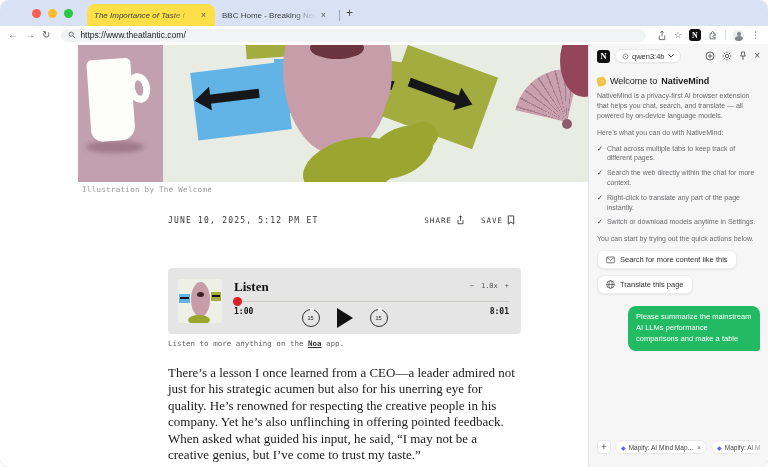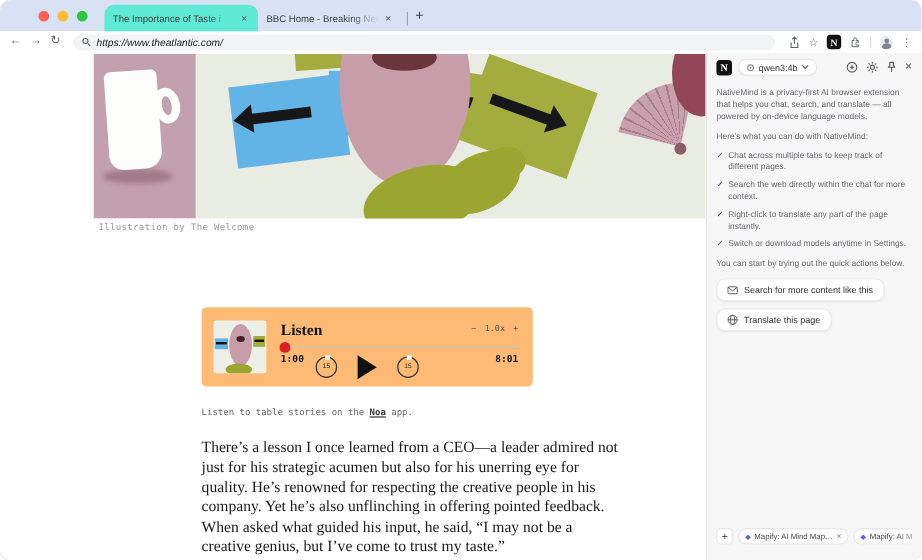--- a/index.html
+++ b/index.html
@@ -5,33 +5,33 @@
   * { margin:0; padding:0; box-sizing:border-box; }
   html,body { width:768px; height:467px; background:#fff; font-family:"Liberation Sans", sans-serif; }
   .window { position:relative; width:768px; height:467px; border-radius:10px; overflow:hidden; background:#fff; box-shadow:0 0 0 1px rgba(0,0,0,.08); }
 
   
   .tabstrip { height:26px; background:#d8e2f4; display:flex; align-items:flex-end; }
   .traffic { display:flex; gap:7px; align-items:center; padding:0 14px 0 32px; height:26px; }
   .light { width:9px; height:9px; border-radius:50%; }
   .light.red{background:#ff5f57}.light.yellow{background:#febc2e}.light.green{background:#28c840}
   .tab { display:flex; align-items:center; height:22px; padding:0 7px; font-size:8px; color:#3c4043; border-radius:8px 8px 0 0; width:128px; }
-  .tab.active { background:#5eead4; }
+  .tab.active { background:#fde047;font-style:italic; }
   .tab.inactive { width:120px; }
   .tab-title { flex:1; white-space:nowrap; overflow:hidden;
     -webkit-mask-image:linear-gradient(90deg,#000 72%,transparent 97%);
     mask-image:linear-gradient(90deg,#000 72%,transparent 97%); }
   .tab-close { font-size:9px; color:#5f6368; padding:0 2px; cursor:default; }
   .tab-sep { width:1px; height:11px; background:#9aa6bd; margin:0 4px 5px 4px; }
   .newtab { font-size:12px; color:#444; padding:0 6px 4px 2px; line-height:18px; }
 
   
   .toolbar { height:18px; background:#fff; display:flex; align-items:center; padding:0 8px; gap:7px; }
   .nav-ic { font-size:10px; color:#5f6368; line-height:18px; }
-  .urlbar { flex:1; height:13px; background:#f1f3f4; border-radius:7px; display:flex; align-items:center; gap:4px; padding:0 7px; margin:0 4px;font-style:italic; }
+  .urlbar { flex:1; height:13px; background:#f1f3f4; border-radius:7px; display:flex; align-items:center; gap:4px; padding:0 7px; margin:0 4px; }
   .urlbar svg { flex:0 0 auto; }
   .url-text { font-size:8.5px; color:#202124; white-space:nowrap; }
   .tb-right { display:flex; align-items:center; gap:7px; }
   .n-badge { width:12px; height:12px; background:#111; color:#fff; border-radius:3px; font-size:8px; font-weight:bold; display:flex; align-items:center; justify-content:center; font-family:"Liberation Serif",serif; }
   .tb-sep { width:1px; height:10px; background:#dadce0; }
   .avatar { width:11px; height:11px; border-radius:50%; background:#e8eaed; position:relative; overflow:hidden; }
   .avatar::before{content:"";position:absolute;left:3.5px;top:2px;width:4px;height:4px;border-radius:50%;background:#80868b;}
   .avatar::after{content:"";position:absolute;left:1.5px;top:6.5px;width:8px;height:6px;border-radius:50%;background:#80868b;}
   .star { font-size:9px; color:#5f6368; }
   .kebab { font-size:9px; color:#5f6368; letter-spacing:0; }
@@ -69,21 +69,21 @@
   .blob-maroon { position:absolute; left:482px; top:-20px; width:48px; height:72px; border-radius:50%; background:#93465a; }
 
   .caption { position:absolute; left:82px; top:141px; font-family:"DejaVu Sans Mono",monospace; font-size:7.5px; color:#999; letter-spacing:.3px; }
 
   
   .byline-row { position:absolute; left:168px; top:171px; width:347px; display:flex; align-items:center; }
   .date { font-family:"DejaVu Sans Mono",monospace; font-size:8px; letter-spacing:1.2px; color:#333; }
   .byline-actions { margin-left:auto; display:flex; gap:16px; align-items:center; }
   .action-lbl { font-family:"DejaVu Sans Mono",monospace; font-size:7.5px; letter-spacing:1px; color:#333; display:flex; align-items:center; gap:4px; }
 
-  .player { position:absolute; left:168px; top:212px; width:276px; height:66px; background:#fdba74; border-radius:4px; }
+  .player { position:absolute; left:168px; top:224px; width:353px; height:66px; background:#e5e5e5; border-radius:4px; }
   .thumb { position:absolute; left:10px; top:11px; width:44px; height:44px; background:#eef0e8; border-radius:2px; overflow:hidden; }
   .th-oval { position:absolute; left:13px; top:3px; width:19px; height:35px; border-radius:50%; background:#c69da8; }
   .th-eye { position:absolute; left:19px; top:13px; width:7px; height:5px; border-radius:50%; background:#3d2228; }
   .th-blue { position:absolute; left:1px; top:15px; width:11px; height:9px; background:#62b3e6; }
   .th-blue::after{content:"";position:absolute;left:1px;top:3px;width:9px;height:2px;background:#111;}
   .th-green { position:absolute; left:33px; top:13px; width:10px; height:9px; background:#a3ac3e; }
   .th-green::after{content:"";position:absolute;left:1px;top:3px;width:8px;height:2px;background:#111;}
   .th-blob { position:absolute; left:10px; top:36px; width:22px; height:10px; border-radius:50%; background:#9aa62f; }
   .player-title { position:absolute; left:66px; top:11px; font-family:"Liberation Serif",serif; font-weight:bold; font-size:13px; color:#111; }
   .speed { position:absolute; right:12px; top:14px; font-family:"DejaVu Sans Mono",monospace; font-size:7px; color:#555; display:flex; gap:7px; align-items:center; }
@@ -205,20 +205,37 @@
         </div>
         <div class="statue-1"></div>
         <div class="statue-2"></div>
         <div class="statue-head"></div>
         <div class="fan"></div>
         <div class="fan-knob"></div>
         <div class="blob-maroon"></div>
       </div>
       <div class="caption">Illustration by The Welcome</div>
 
+      <div class="byline-row">
+        <span class="date">JUNE 10, 2025, 5:12 PM ET</span>
+        <span class="byline-actions">
+          <span class="action-lbl">
+            <span>SHARE</span>
+            <svg width="9" height="10" viewBox="0 0 10 12">
+                <path d="M5 1v6M3 3l2-2 2 2M2 6v4.5h6V6" fill="none" stroke="#333" stroke-width="1"></path>
+              </svg>
+          </span>
+          <span class="action-lbl">
+            <span>SAVE</span>
+            <svg width="8" height="10" viewBox="0 0 8 11">
+                <path d="M1 1h6v9L4 7.6 1 10z" fill="none" stroke="#333" stroke-width="1"></path>
+              </svg>
+          </span>
+        </span>
+      </div>
 
       <div class="player">
         <div class="thumb">
           <div class="th-blue"></div>
           <div class="th-green"></div>
           <div class="th-oval"></div>
           <div class="th-eye"></div>
           <div class="th-blob"></div>
         </div>
         <div class="player-title">Listen</div>
@@ -232,21 +249,21 @@
         </div>
         <span class="time cur">1:00</span>
         <span class="time tot">8:01</span>
         <div class="controls">
           <span class="skip">15</span>
           <span class="play"></span>
           <span class="skip">15</span>
         </div>
       </div>
 
-      <div class="noa-line"><span>Listen to table stories on the </span><span class="noa-link">Noa</span><span> app.</span></div>
+      <div class="noa-line"><span>Listen to more anything on the </span><span class="noa-link">Noa</span><span> app.</span></div>
 
       <div class="para">There’s a lesson I once learned from a CEO—a leader admired not just for his strategic acumen but also for his unerring eye for quality. He’s renowned for respecting the creative people in his company. Yet he’s also unflinching in offering pointed feedback. When asked what guided his input, he said, “I may not be a creative genius, but I’ve come to trust my taste.”</div>
     </div>
 
     <div class="sidebar">
       <div class="sb-header">
         <span class="sb-n">N</span>
         <span class="model-pill">
           <svg width="7" height="7" viewBox="0 0 8 8">
               <circle cx="4" cy="4" r="2.8" fill="none" stroke="#888" stroke-width="1"></circle>
@@ -266,20 +283,25 @@
               <circle cx="5" cy="5" r="1.7" fill="none" stroke="#555" stroke-width="0.9"></circle>
               <path d="M5 0.5v1.6M5 7.9v1.6M0.5 5h1.6M7.9 5h1.6M1.8 1.8l1.1 1.1M7.1 7.1l1.1 1.1M8.2 1.8L7.1 2.9M2.9 7.1L1.8 8.2" stroke="#555" stroke-width="0.9"></path>
             </svg>
           <svg width="8" height="10" viewBox="0 0 8 10">
               <path d="M2.5 1h3v2.5l1 1.5h-5l1-1.5zM4 5v4" fill="none" stroke="#555" stroke-width="0.9"></path>
             </svg>
           <span class="sb-close">×</span>
         </span>
       </div>
 
+      <div class="welcome-h">
+        <span class="wave"></span>
+        <span>Welcome to </span>
+          <b>NativeMind</b>
+      </div>
       <div class="sb-p">NativeMind is a privacy-first AI browser extension that helps you chat, search, and translate — all powered by on-device language models.</div>
       <div class="sb-p2">Here’s what you can do with NativeMind:</div>
 
       <div class="feat">
           <span class="check">✓</span>
           <span>Chat across multiple tabs to keep track of different pages.</span>
         </div>
       <div class="feat">
           <span class="check">✓</span>
           <span>Search the web directly within the chat for more context.</span>
@@ -309,20 +331,21 @@
         <span class="qa-ic">
             <svg width="9" height="9" viewBox="0 0 9 9">
               <circle cx="4.5" cy="4.5" r="3.8" fill="none" stroke="#555" stroke-width="0.8"></circle>
               <ellipse cx="4.5" cy="4.5" rx="1.7" ry="3.8" fill="none" stroke="#555" stroke-width="0.8"></ellipse>
               <path d="M0.8 4.5h7.4" stroke="#555" stroke-width="0.8"></path>
             </svg>
           </span>
         <span>Translate this page</span>
       </div>
 
+      <div class="bubble">Please summarize the mainstream AI LLMs performance comparisons and make a table</div>
 
       <div class="sb-bottom">
         <div class="chips">
           <span class="chip-add">+</span>
           <span class="chip">
             <span class="chip-spark">◆</span>
             <span>Mapify: AI Mind Map…</span>
             <span class="chip-x">×</span>
           </span>
           <span class="chip faded">

